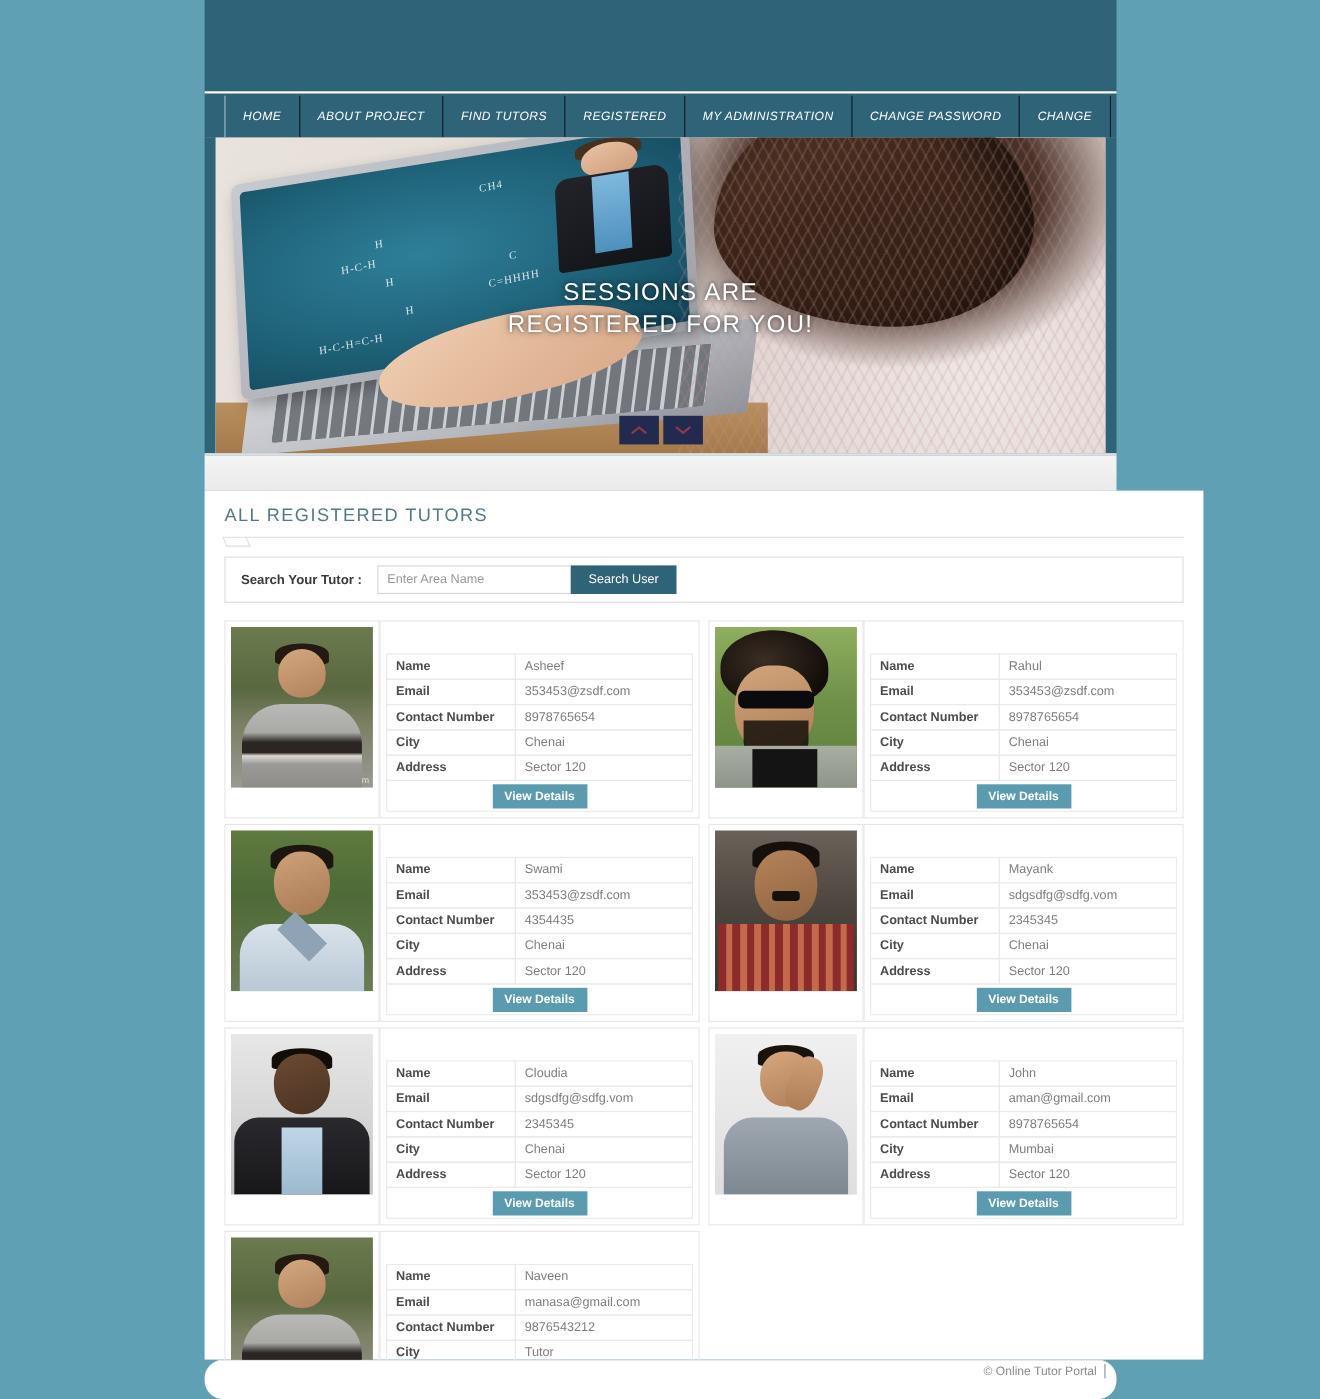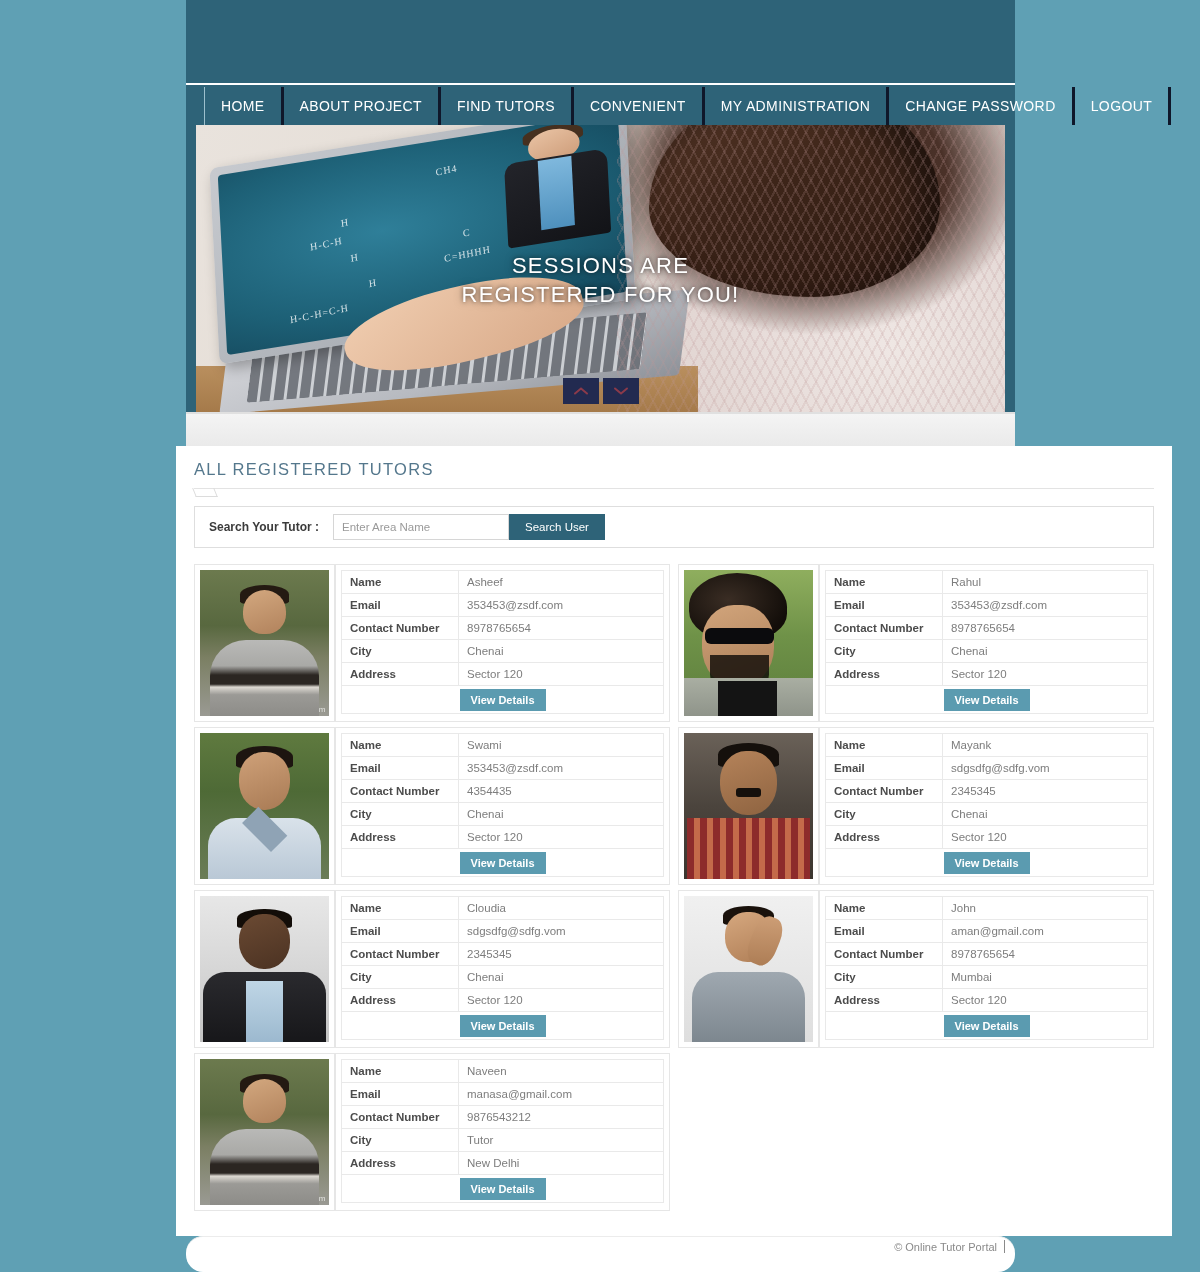--- a/index.html
+++ b/index.html
@@ -52,25 +52,26 @@
     display: flex;
     list-style: none;
   }
   .nav-item {
     display: flex;
     align-items: center;
     padding: 0 16px;
     height: 38px;
     margin-top: 2px;
     color: #ffffff;
-    font-size: 14px;
+    font-size: 11px;
     letter-spacing: 0.4px;
     white-space: nowrap;
-    border-right: 3px solid #0f172a;
+    border-right: 1px solid #0f172a;
     cursor: pointer;
+    font-style: italic;
   }
   .nav-item:first-child { border-left: 1px solid #9dc0cd; }
 
   
   .hero-wrap {
     position: absolute;
     left: 186px; top: 125px;
     width: 829px; height: 287px;
     background: #2e6378;
     padding: 0 10px;
@@ -222,22 +223,22 @@
   
   .content-strip {
     position: absolute;
     left: 186px; top: 412px;
     width: 829px; height: 34px;
     background: linear-gradient(180deg, #f4f4f4 0%, #eaeaea 100%);
     border-top: 2px solid #e0e0e0;
   }
   .content {
     position: absolute;
-    left: 176px; top: 446px;
-    width: 996px; height: 790px;
+    left: 186px; top: 446px;
+    width: 908px; height: 790px;
     background: #ffffff;
   }
 
   .section-head {
     margin: 14px 0 0 18px;
     color: #54778c;
     font-size: 16.5px;
     letter-spacing: 1.3px;
     font-weight: 400;
   }
@@ -475,20 +476,21 @@
   .card-table {
     flex: 1 1 auto;
     border: 1px solid #e6e6e6;
     padding: 5px;
     display: flex;
     flex-direction: column;
   }
   .row {
     display: flex;
     height: 24px;
+    margin-top: 24px;
   }
   .row .k, .row .v {
     border: 1px solid #e9e9e9;
     display: flex;
     align-items: center;
     padding: 0 8px;
     font-size: 11.5px;
   }
   .row .k {
     width: 118px;
@@ -550,24 +552,24 @@
 
 <div class="page">
 
   <div class="header-band"></div>
 
   <nav class="nav-band">
     <ul class="nav-list" id="nav-list">
         <li class="nav-item">HOME</li>
         <li class="nav-item">ABOUT PROJECT</li>
         <li class="nav-item">FIND TUTORS</li>
-        <li class="nav-item">CONVENIENT</li>
+        <li class="nav-item">REGISTERED</li>
         <li class="nav-item">MY ADMINISTRATION</li>
         <li class="nav-item">CHANGE PASSWORD</li>
-        <li class="nav-item">LOGOUT</li>
+        <li class="nav-item">CHANGE</li>
       </ul>
   </nav>
 
   <div class="hero-wrap">
     <div class="hero">
       <div class="hero-photo">
         <div class="hp-bg"></div>
         <div class="hp-desk"></div>
         <div class="hp-laptop-base"></div>
         <div class="hp-keys"></div>

